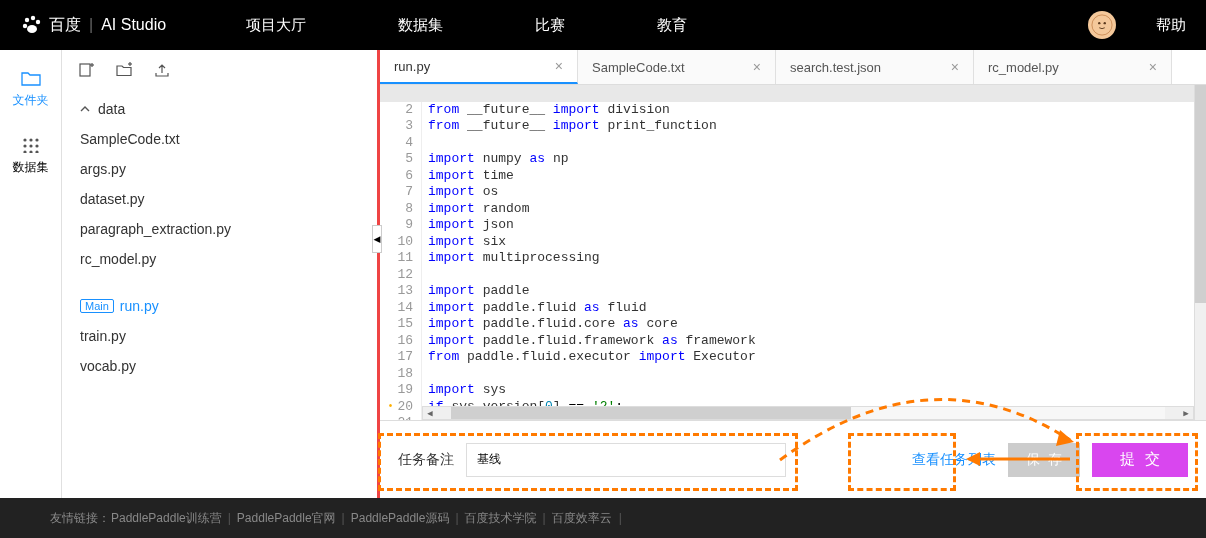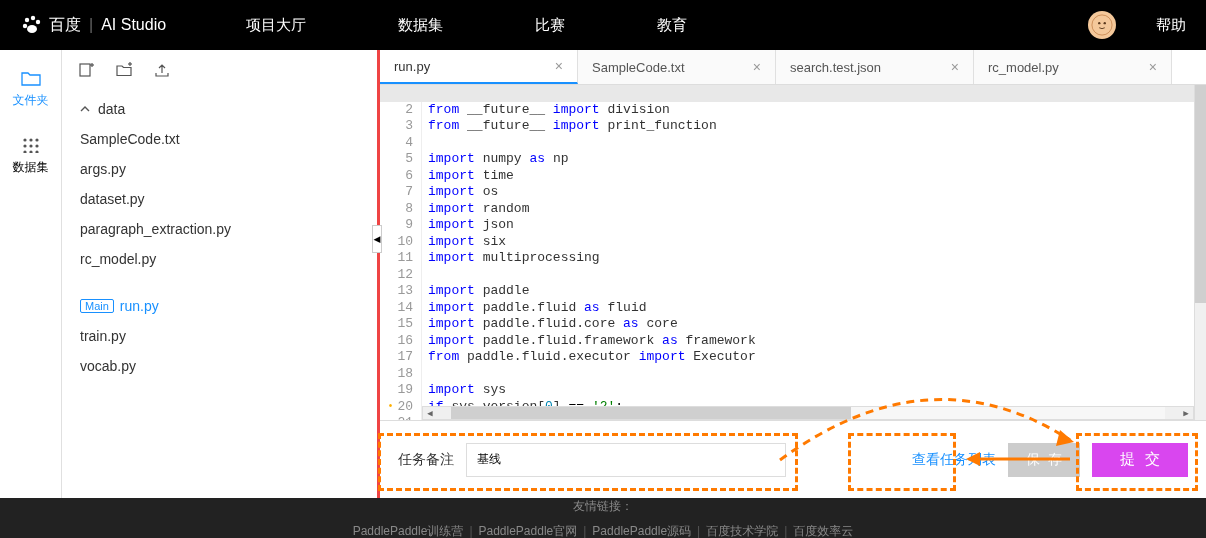--- a/index.html
+++ b/index.html
@@ -64,21 +64,21 @@
 .btn-save { background: #ccc; color: #fff; border: none; width: 72px; height: 34px; font-size: 14px; cursor: pointer; letter-spacing: 8px; padding-left:8px; }
 .btn-submit { background: #d946ef; color: #fff; border: none; width: 96px; height: 34px; font-size: 15px; cursor: pointer; letter-spacing: 10px; padding-left:10px; }
 
 .highlight-box { position: absolute; border: 3px dashed #ff7a00; pointer-events: none; z-index: 10; }
 .hb1 { left: 378px; top: 519px; width: 420px; height: 58px; transform: translateY(-86px);}
 .hb2 { left: 848px; top: 519px; width: 108px; height: 58px; transform: translateY(-86px);}
 .hb3 { left: 1076px; top: 519px; width: 122px; height: 58px; transform: translateY(-86px);}
 .arrow-svg { position:absolute; left:760px; top:370px; width:340px; height:100px; pointer-events:none; z-index:9;}
 .arrow-svg2 { position:absolute; left:960px; top:444px; width:120px; height:30px; pointer-events:none; z-index:11;}
 
-.footer { background: #222; height: 40px; display: flex; align-items: center; color: #888; font-size: 12px; padding: 0 50px; gap: 8px; position: absolute; bottom: 0; left: 0; right: 0; flex-direction: column; }
+.footer { background: #222; height: 40px; display: flex; align-items: center; color: #888; font-size: 12px; padding: 0 50px; gap: 1px; position: absolute; bottom: 0; left: 0; right: 0; }
 .foot-sep { color: #555; margin: 0 6px; }
 </style>
 </head>
 <body>
 
 <div class="top-nav">
   <div class="logo">
     <svg class="logo-paw" viewBox="0 0 24 24" fill="#fff">
         <circle cx="7" cy="7" r="2.2"></circle>
         <circle cx="13" cy="5" r="2.2"></circle>

